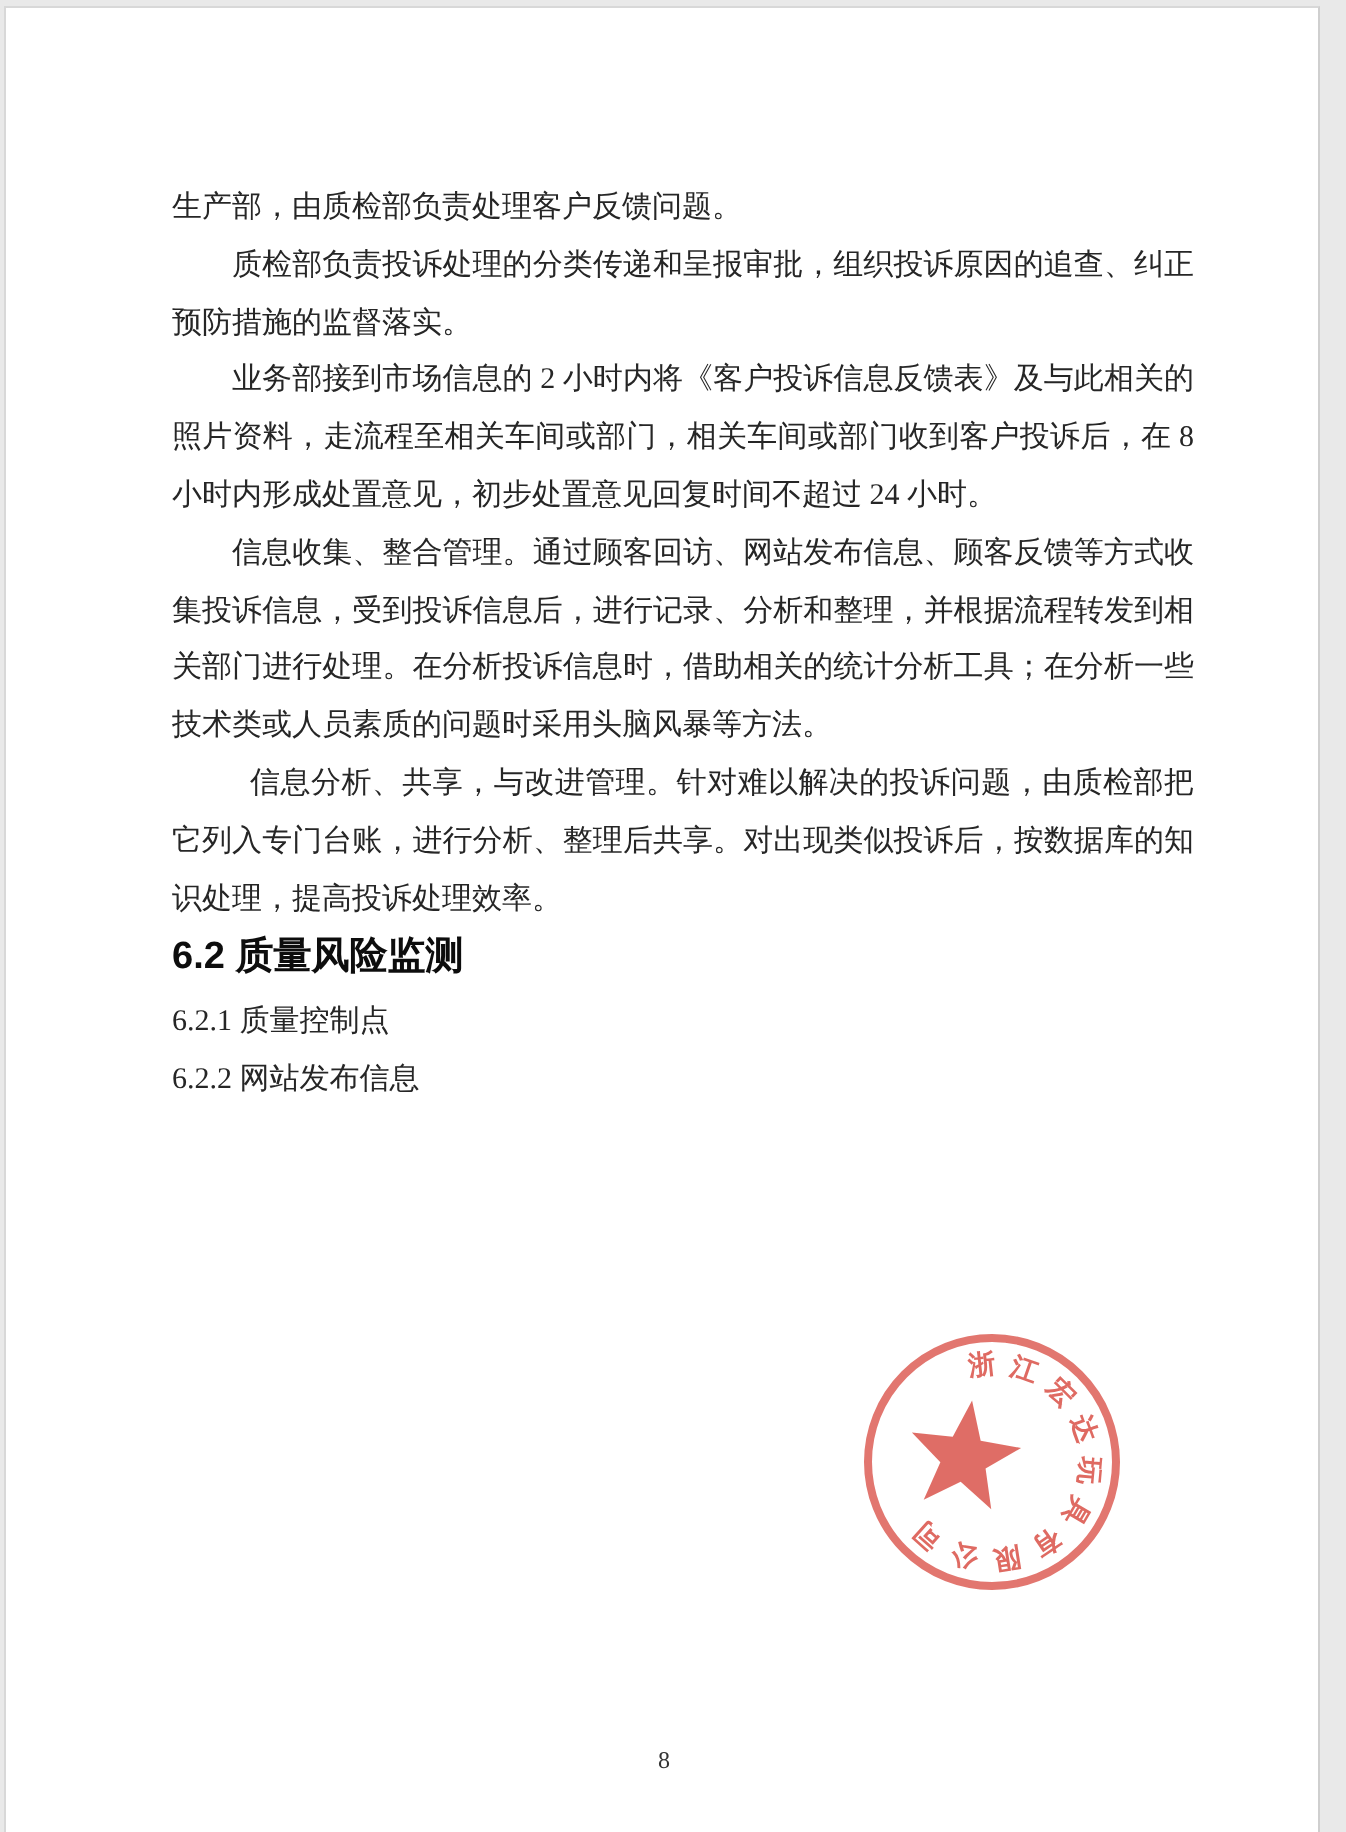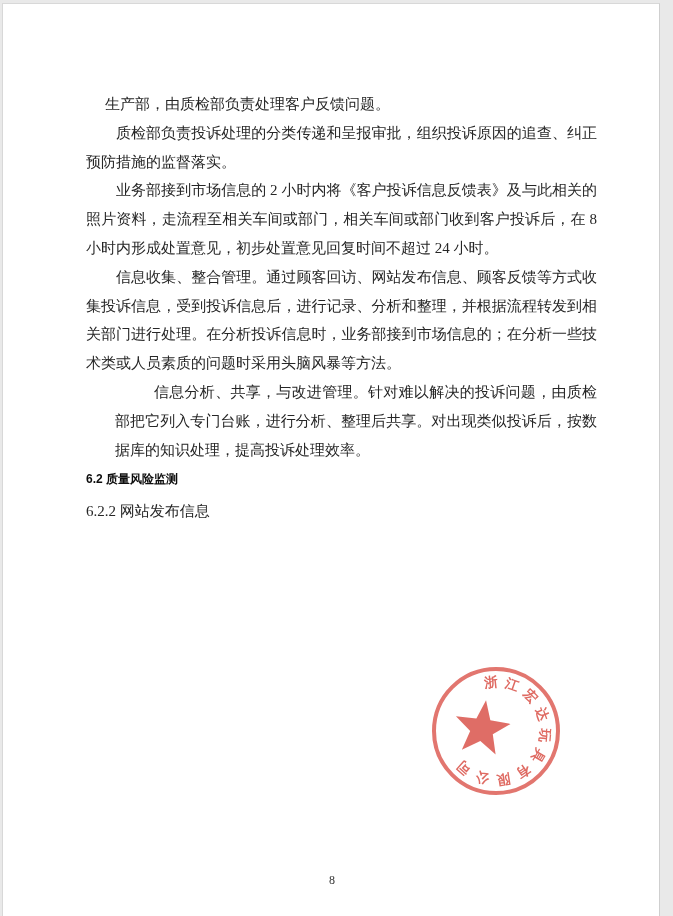--- a/index.html
+++ b/index.html
@@ -24,25 +24,25 @@
     position: absolute;
     left: 83px; top: 86px;
     width: 511px;
     font-size: 15px;
     line-height: 28.8px;
     color: #262626;
     text-align: justify;
     text-align-last: left;
   }
   .para { margin: 0; text-indent: 2em; }
-  .no-indent { text-indent: 0; margin-left: 19px; }
-  .indent-lg { text-indent: 2.6em; margin-left: 29px; }
+  .no-indent { text-indent: 0; }
+  .indent-lg { text-indent: 2.6em; }
   .section-heading {
     font-family: "Liberation Sans", sans-serif;
-    font-size: 12px;
+    font-size: 19px;
     font-weight: bold;
     color: #0d0d0d;
     margin: 1px 0 4px 0;
     line-height: 28px;
     text-align: left;
   }
   .subsection {
     margin: 0;
     font-size: 15px;
     line-height: 28.8px;
@@ -71,25 +71,26 @@
 </style>
 </head>
 <body>
 
 <div class="page">
 
   <div class="doc-body">
     <p class="para no-indent">生产部，由质检部负责处理客户反馈问题。</p>
     <p class="para">质检部负责投诉处理的分类传递和呈报审批，组织投诉原因的追查、纠正预防措施的监督落实。</p>
     <p class="para">业务部接到市场信息的 2 小时内将《客户投诉信息反馈表》及与此相关的照片资料，走流程至相关车间或部门，相关车间或部门收到客户投诉后，在 8 小时内形成处置意见，初步处置意见回复时间不超过 24 小时。</p>
-    <p class="para">信息收集、整合管理。通过顾客回访、网站发布信息、顾客反馈等方式收集投诉信息，受到投诉信息后，进行记录、分析和整理，并根据流程转发到相关部门进行处理。在分析投诉信息时，业务部接到市场信息的；在分析一些技术类或人员素质的问题时采用头脑风暴等方法。</p>
+    <p class="para">信息收集、整合管理。通过顾客回访、网站发布信息、顾客反馈等方式收集投诉信息，受到投诉信息后，进行记录、分析和整理，并根据流程转发到相关部门进行处理。在分析投诉信息时，借助相关的统计分析工具；在分析一些技术类或人员素质的问题时采用头脑风暴等方法。</p>
     <p class="para indent-lg">信息分析、共享，与改进管理。针对难以解决的投诉问题，由质检部把它列入专门台账，进行分析、整理后共享。对出现类似投诉后，按数据库的知识处理，提高投诉处理效率。</p>
 
     <h2 class="section-heading">6.2 质量风险监测</h2>
 
+    <p class="subsection">6.2.1 质量控制点</p>
 
     <p class="subsection">6.2.2 网站发布信息</p>
   </div>
 
   <svg class="seal" width="136" height="136" viewBox="0 0 136 136">
     <circle cx="68" cy="68" r="62" fill="none" stroke="#d7473d" stroke-width="4" opacity="0.85"></circle>
     <g transform="translate(54,66) rotate(8)" opacity="0.9">
       <path fill="#d7473d" d="M0,-29 L7.05,-9.71 L27.58,-8.96 L11.41,3.71 L17.05,23.46 L0,12 L-17.05,23.46 L-11.41,3.71 L-27.58,-8.96 L-7.05,-9.71 Z"></path>
     </g>
     <g id="seal-chars" opacity="0.92" fill="#d7473d">

